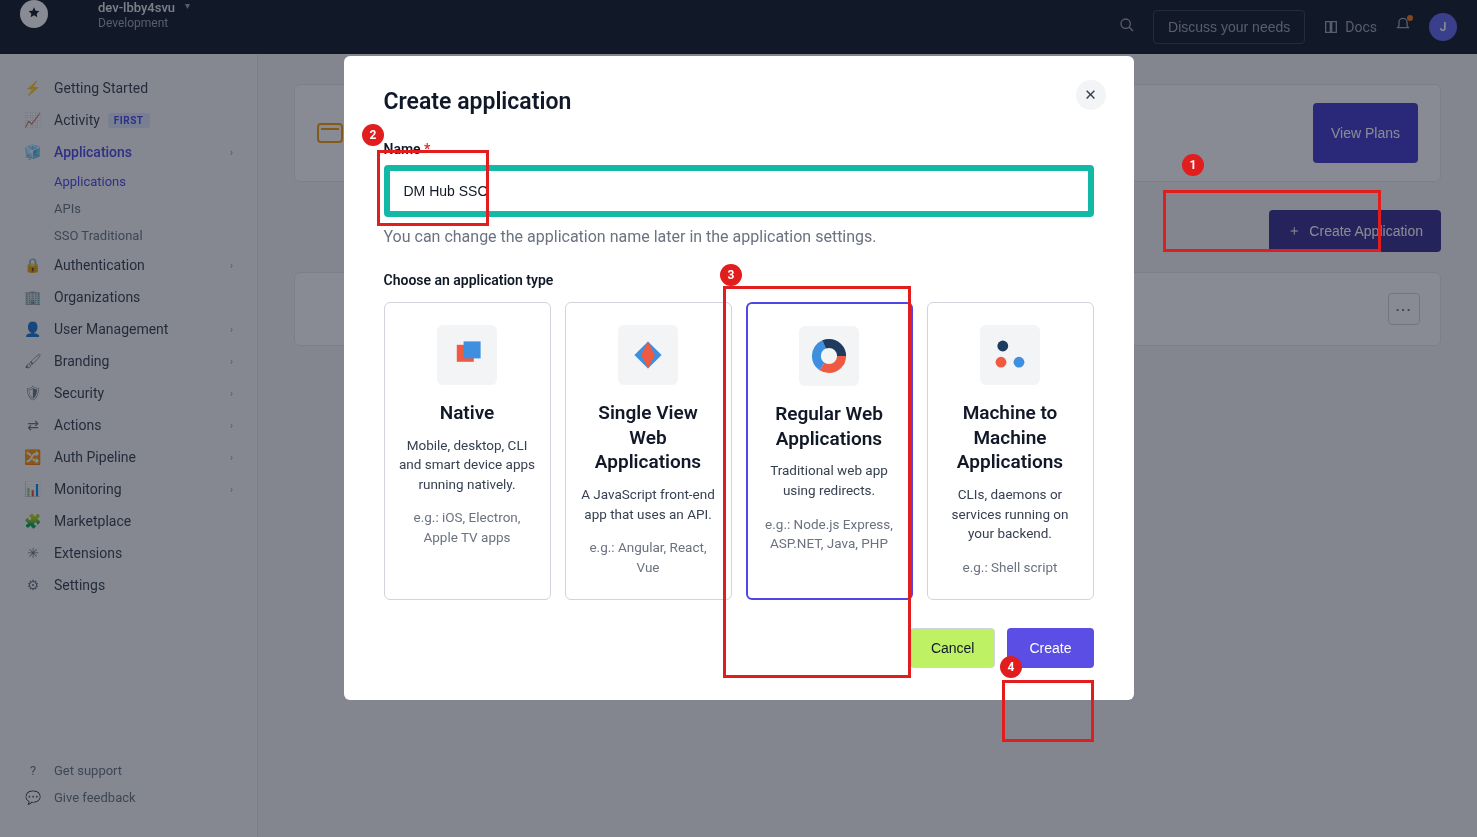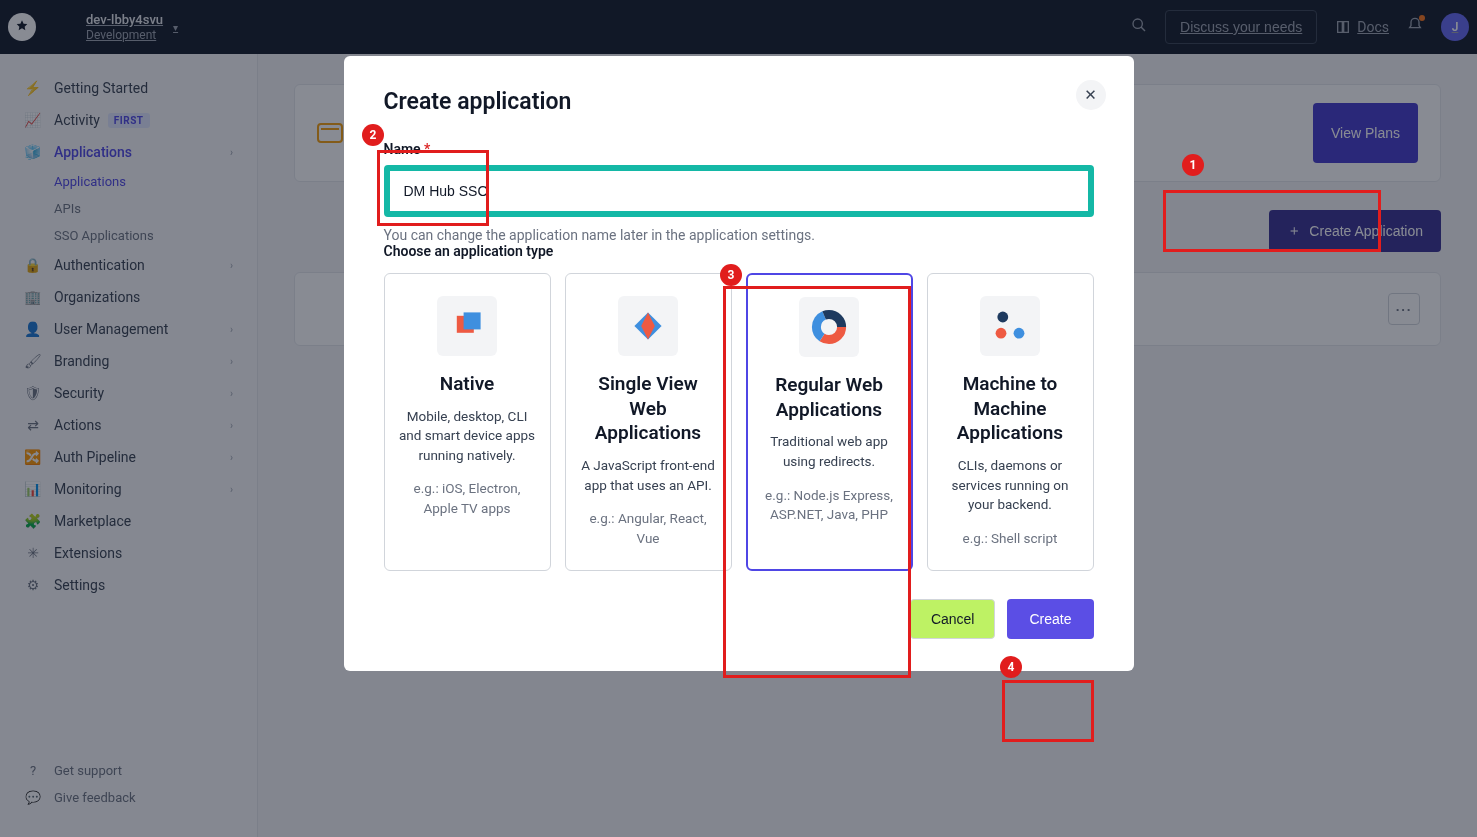--- a/index.html
+++ b/index.html
@@ -1,19 +1,19 @@
 <!DOCTYPE html>
 <html><head>
 <meta charset="utf-8">
 <style>
 * { box-sizing: border-box; margin: 0; padding: 0; }
 body { font-family: -apple-system, BlinkMacSystemFont, "Segoe UI", Roboto, sans-serif; background: #f5f5f7; width: 1477px; height: 837px; overflow: hidden; position: relative; }
 
 
-.header { height: 54px; background: #111827; display: flex; align-items: center; padding: 0 8px; color: #9ca3af; text-decoration: underline; }
+.header { height: 54px; background: #111827; display: flex; padding: 0 20px; color: #9ca3af; }
 .logo-circle { width: 28px; height: 28px; border-radius: 50%; background: #fff; display: flex; align-items: center; justify-content: center; margin-right: 50px; }
 .logo-inner { width: 16px; height: 16px; }
 .tenant { display: flex; flex-direction: column; font-size: 13px; line-height: 1.2; }
 .tenant-name { color: #e5e7eb; font-weight: 500; }
 .tenant-env { color: #9ca3af; font-size: 12px; }
 .chevron-dn { margin-left: 10px; color: #9ca3af; font-size: 10px; }
 .header-right { margin-left: auto; display: flex; align-items: center; gap: 18px; }
 .search-btn { color: #9ca3af; cursor: pointer; }
 .discuss-btn { border: 1px solid #374151; color: #9ca3af; padding: 8px 14px; border-radius: 4px; font-size: 14px; cursor: pointer; background: transparent; }
 .docs-link { display: flex; align-items: center; gap: 6px; color: #9ca3af; font-size: 14px; cursor: pointer; }
@@ -53,21 +53,21 @@
 
 
 .overlay { position: absolute; inset: 0; background: rgba(17,24,39,0.5); display: flex; align-items: flex-start; justify-content: center; padding-top: 56px; }
 .modal { background: #fff; width: 790px; border-radius: 6px; padding: 32px 40px; position: relative; }
 .modal-title { font-size: 23px; font-weight: 600; color: #111827; margin-bottom: 26px; }
 .close-btn { position: absolute; top: 24px; right: 28px; width: 30px; height: 30px; border-radius: 50%; background: #f3f4f6; border: none; color: #374151; font-size: 15px; cursor: pointer; }
 
 .field-label { font-size: 14px; font-weight: 600; color: #111827; margin-bottom: 8px; display: block; }
 .req { color: #dc2626; }
 .name-input { width: 100%; padding: 12px 14px; border: 6px solid #14b8a6; border-radius: 4px; font-size: 14px; color: #111827; margin-bottom: 10px; }
-.field-hint { font-size: 14px; color: #6b7280; }
+.field-hint { font-size: 16px; color: #6b7280; margin-bottom: 26px; }
 
 .type-label { font-size: 14px; font-weight: 600; color: #111827; margin-bottom: 14px; }
 .type-grid { display: grid; grid-template-columns: repeat(4, 1fr); gap: 14px; margin-bottom: 28px; }
 .type-card { border: 1px solid #d1d5db; border-radius: 6px; padding: 22px 14px; text-align: center; cursor: pointer; }
 .type-card.selected { border: 2px solid #4f46e5; }
 .type-icon-box { width: 60px; height: 60px; background: #f3f4f6; border-radius: 6px; margin: 0 auto 16px; display: flex; align-items: center; justify-content: center; }
 .type-title { font-size: 19px; font-weight: 600; color: #111827; margin-bottom: 10px; line-height: 1.3; }
 .type-desc { font-size: 13.5px; color: #374151; margin-bottom: 14px; line-height: 1.45; }
 .type-eg { font-size: 13.5px; color: #6b7280; line-height: 1.45; }
 
@@ -132,21 +132,21 @@
         <span class="badge">FIRST</span>
       </li>
       <li class="nav-item active">
         <span class="nav-icon">🧊</span>
         <span>Applications</span>
         <span class="chev">›</span>
       </li>
       <ul class="nav-sub">
         <li class="nav-sub-item active">Applications</li>
         <li class="nav-sub-item">APIs</li>
-        <li class="nav-sub-item">SSO Applications</li>
+        <li class="nav-sub-item">SSO Traditional</li>
       </ul>
       <li class="nav-item">
         <span class="nav-icon">🔒</span>
         <span>Authentication</span>
         <span class="chev">›</span>
       </li>
       <li class="nav-item">
         <span class="nav-icon">🏢</span>
         <span>Organizations</span>
       </li>

